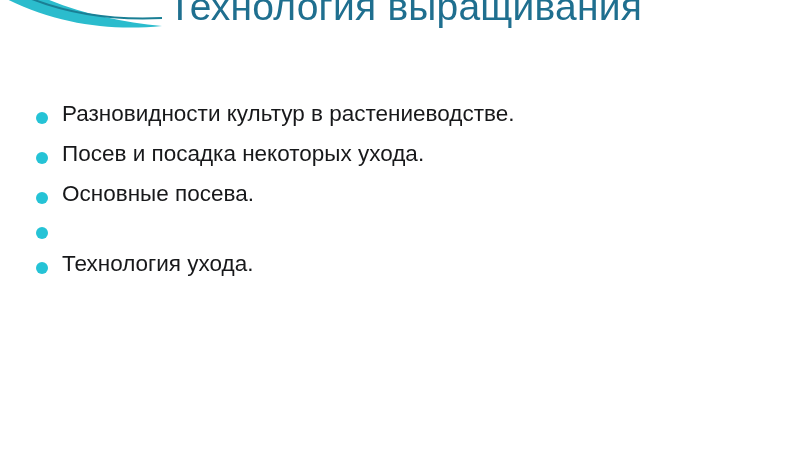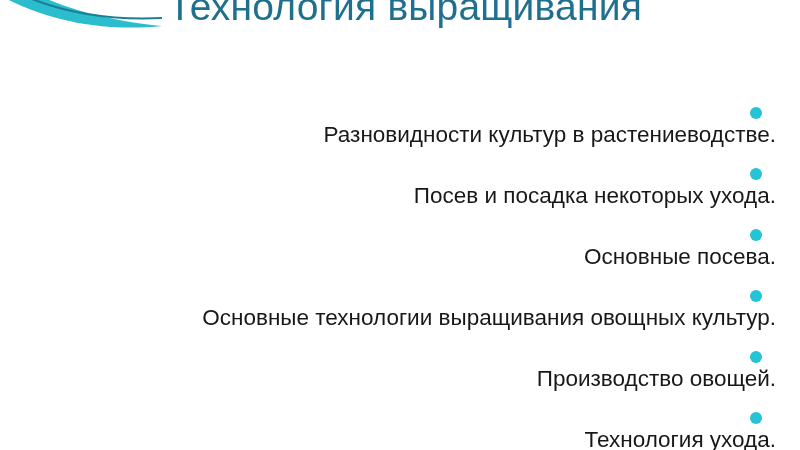--- a/index.html
+++ b/index.html
@@ -45,23 +45,22 @@
     white-space: nowrap;
   }
   .bullets {
     position: absolute;
     left: 36px;
     top: 98px;
     width: 740px;
   }
   .bullet-row {
     display: flex;
-    align-items: flex-end;
+    align-items: center;
     margin-bottom: 9px;
-    flex-direction: column;
   }
   .bullet-dot {
     flex: 0 0 auto;
     width: 12px;
     height: 12px;
     border-radius: 50%;
     background: #25c3d6;
     margin-top: 9px;
     margin-right: 14px;
   }
@@ -99,27 +98,22 @@
       <span class="bullet-text">Посев и посадка некоторых ухода.</span>
     </div>
 
     <div class="bullet-row">
       <span class="bullet-dot"></span>
       <span class="bullet-text">Основные посева.</span>
     </div>
 
     <div class="bullet-row">
       <span class="bullet-dot"></span>
-      <span class="bullet-text">Основные технологии выращивания овощных культур.</span>
     </div>
 
-    <div class="bullet-row">
-      <span class="bullet-dot"></span>
-      <span class="bullet-text">Производство овощей.</span>
-    </div>
 
     <div class="bullet-row">
       <span class="bullet-dot"></span>
       <span class="bullet-text">Технология ухода.</span>
     </div>
 
   </div>
 
 </div>
 

